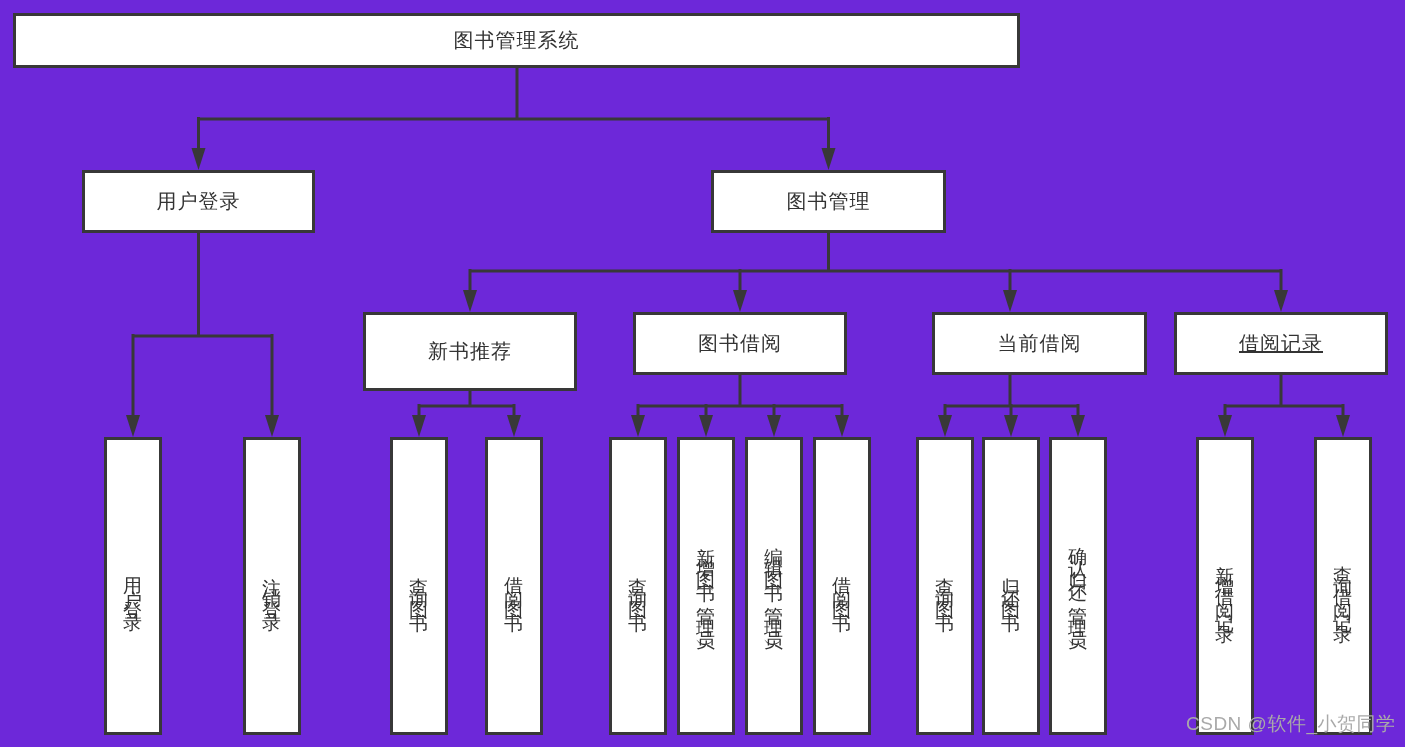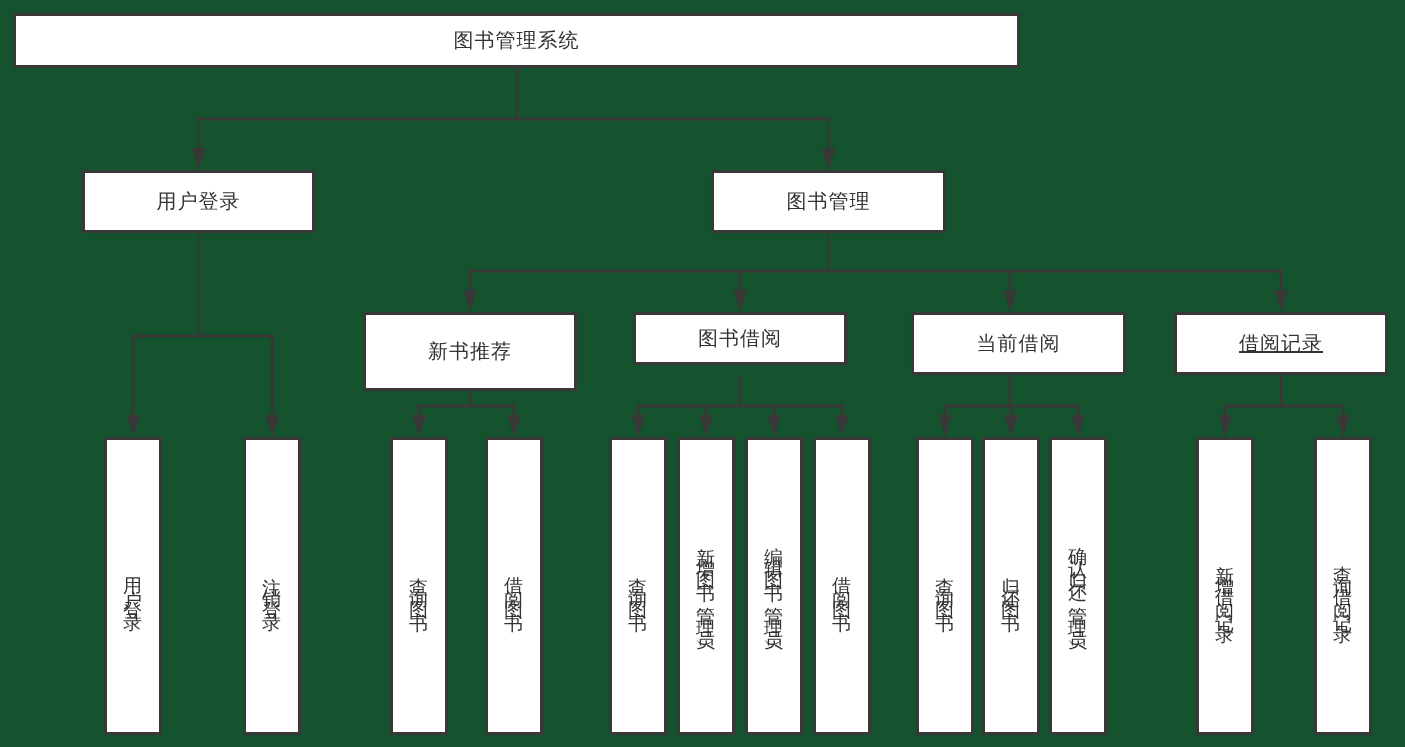--- a/index.html
+++ b/index.html
@@ -5,21 +5,21 @@
   html, body {
     margin: 0;
     padding: 0;
     background: #ffffff;
     font-family: "Liberation Sans", sans-serif;
   }
   #canvas {
     position: relative;
     width: 1405px;
     height: 747px;
-    background: #14532d;
+    background: #6d28d9;
     overflow: hidden;
   }
   #connectors {
     position: absolute;
     left: 0;
     top: 0;
     pointer-events: none;
   }
   .node {
     position: absolute;
@@ -100,24 +100,24 @@
   <div class="node" style="left:82px; top:170px; width:233px; height:63px;">
     <span class="lbl">用户登录</span>
   </div>
   <div class="node" style="left:711px; top:170px; width:235px; height:63px;">
     <span class="lbl">图书管理</span>
   </div>
 
   <div class="node" style="left:363px; top:312px; width:214px; height:79px;">
     <span class="lbl">新书推荐</span>
   </div>
-  <div class="node" style="left:633px; top:312px; width:214px; height:53px;">
+  <div class="node" style="left:633px; top:312px; width:214px; height:63px;">
     <span class="lbl">图书借阅</span>
   </div>
-  <div class="node" style="left:911px; top:312px; width:215px; height:63px;font-family:Liberation Serif, serif;">
+  <div class="node" style="left:932px; top:312px; width:215px; height:63px;font-family:Liberation Serif, serif;">
     <span class="lbl">当前借阅</span>
   </div>
   <div class="node" style="left:1174px; top:312px; width:214px; height:63px;text-decoration:underline;">
     <span class="lbl">借阅记录</span>
   </div>
 
   <div class="node v" style="left:104px; top:437px; width:58px; height:298px;">
     <span class="lbl">用户登录</span>
   </div>
   <div class="node v" style="left:243px; top:437px; width:58px; height:298px;">
@@ -154,14 +154,15 @@
     <span class="lbl">确认归还（管理员）</span>
   </div>
 
   <div class="node v" style="left:1196px; top:437px; width:58px; height:298px;">
     <span class="lbl">新增借阅记录</span>
   </div>
   <div class="node v" style="left:1314px; top:437px; width:58px; height:298px;">
     <span class="lbl">查询借阅记录</span>
   </div>
 
+  <div id="watermark">CSDN @软件_小贺同学</div>
 
 </div>
 
 </body></html>

